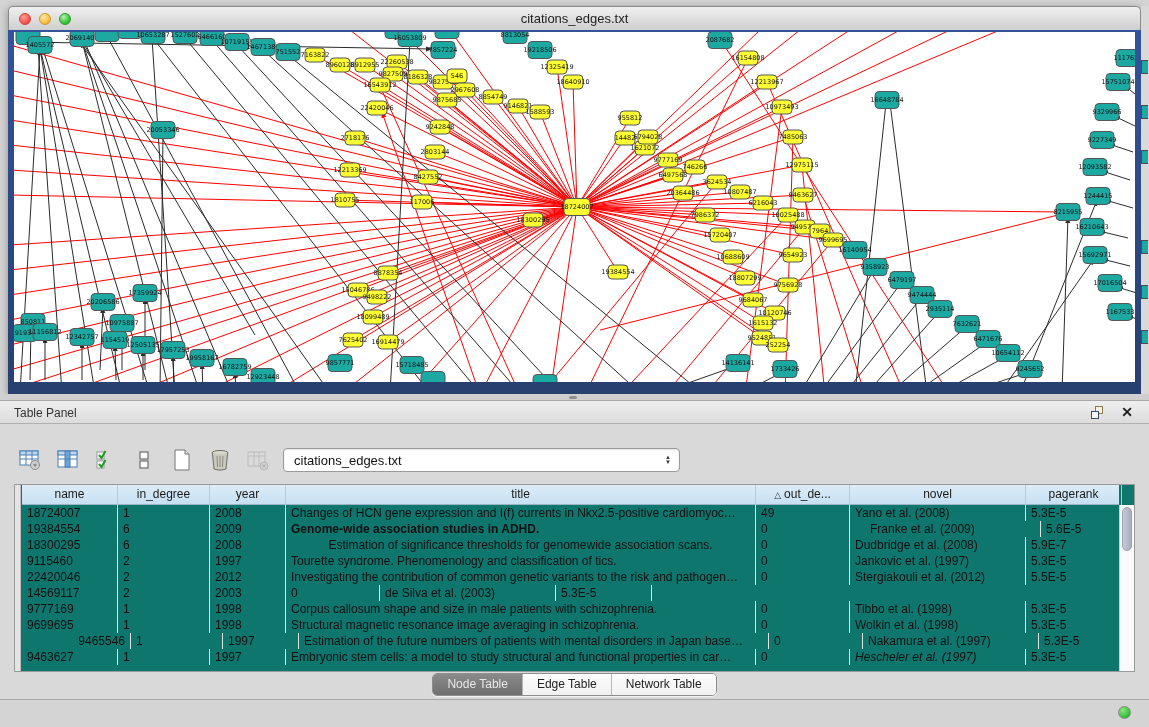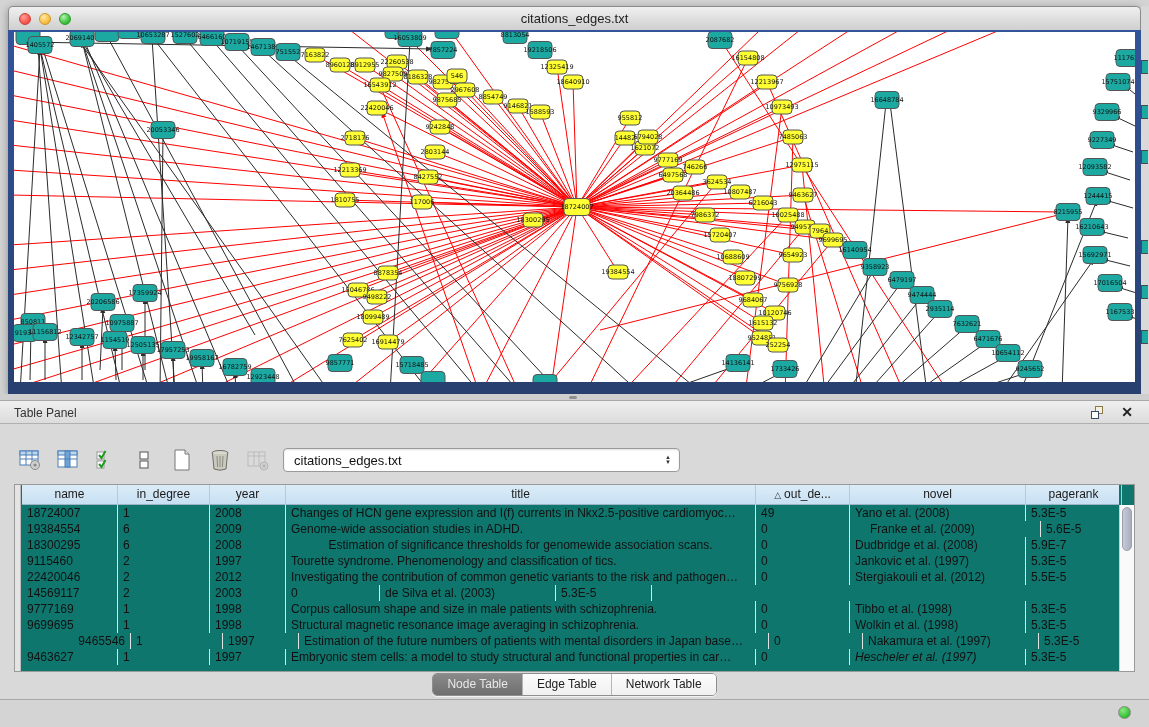--- a/index.html
+++ b/index.html
@@ -888,21 +888,21 @@
             <div class="tcell" style="width: 76px;">2008</div>
             <div class="tcell" style="width: 470px;">Changes of HCN gene expression and I(f) currents in Nkx2.5-positive cardiomyoc…</div>
             <div class="tcell" style="width: 94px;">49</div>
             <div class="tcell" style="width: 176px;">Yano et al. (2008)</div>
             <div class="tcell" style="width: 96px;">5.3E-5</div>
           </div>
           <div class="trow">
             <div class="tcell" style="width: 96px;">19384554</div>
             <div class="tcell" style="width: 92px;">6</div>
             <div class="tcell" style="width: 76px;">2009</div>
-            <div class="tcell" style="width: 470px;">Genome-wide association studies in ADHD.</div>
+            <div class="tcell" style="width: 470px; font-weight: bold;">Genome-wide association studies in ADHD.</div>
             <div class="tcell" style="width: 94px;">0</div>
             <div class="tcell" style="width: 176px; margin-left: 15px;">Franke et al. (2009)</div>
             <div class="tcell" style="width: 96px;">5.6E-5</div>
           </div>
           <div class="trow">
             <div class="tcell" style="width: 96px;">18300295</div>
             <div class="tcell" style="width: 92px;">6</div>
             <div class="tcell" style="width: 76px;">2008</div>
             <div class="tcell" style="width: 470px; text-align: center;">Estimation of significance thresholds for genomewide association scans.</div>
             <div class="tcell" style="width: 94px;">0</div>

